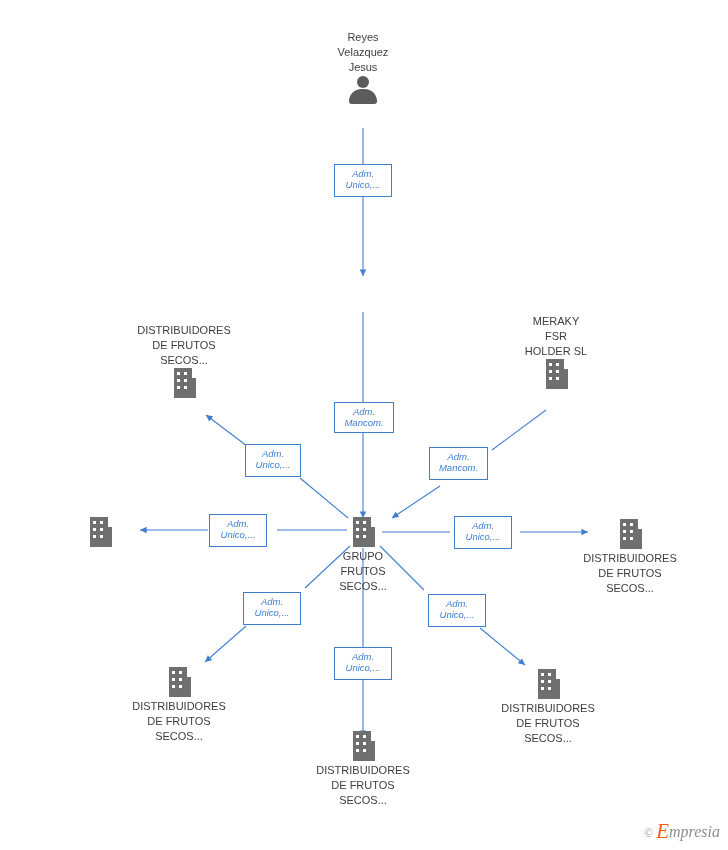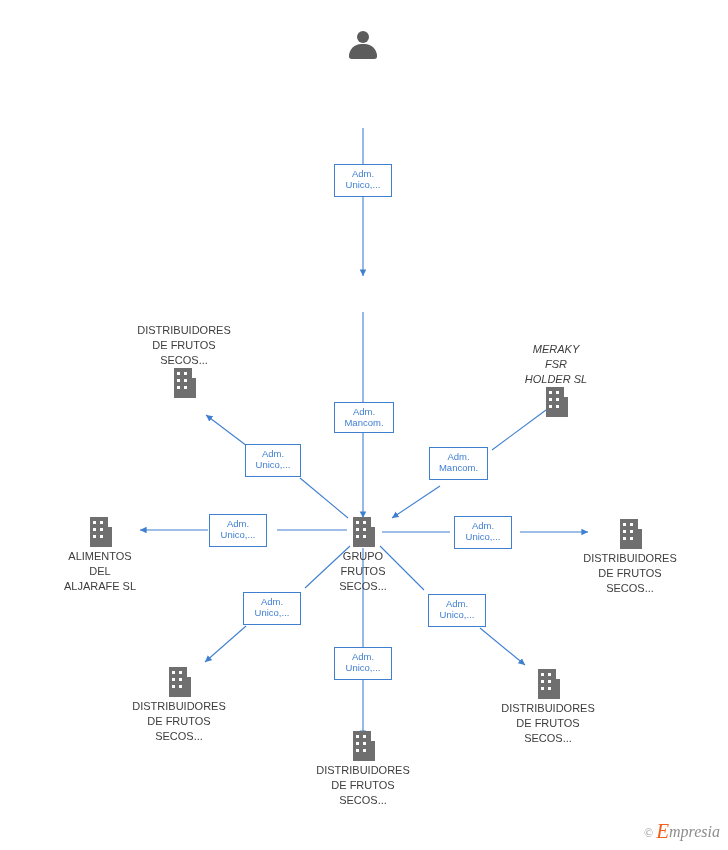--- a/index.html
+++ b/index.html
@@ -102,20 +102,21 @@
     position: absolute;
     border: 1px solid #3f7fd0;
     background: #ffffff;
     color: #3f7fd0;
     font-size: 9.5px;
     line-height: 11px;
     text-align: center;
     padding: 3px 4px;
     white-space: pre-line;
     box-sizing: border-box;
+    font-style: italic;
   }
   .watermark {
     position: absolute;
     right: 8px;
     bottom: 6px;
     font-size: 15px;
     color: #9a9a9a;
     font-family: "Liberation Serif", serif;
     margin-top: 48px;
   }
@@ -170,20 +171,23 @@
     <line x1="246" y1="626" x2="205" y2="662" stroke="#3f7fd0" stroke-width="1.1" marker-end="url(#arrow)"></line>
 
     <line x1="363" y1="548" x2="363" y2="648" stroke="#3f7fd0" stroke-width="1.1"></line>
     <line x1="363" y1="679" x2="363" y2="737" stroke="#3f7fd0" stroke-width="1.1" marker-end="url(#arrow)"></line>
 
     <line x1="380" y1="546" x2="424" y2="590" stroke="#3f7fd0" stroke-width="1.1"></line>
     <line x1="480" y1="628" x2="525" y2="665" stroke="#3f7fd0" stroke-width="1.1" marker-end="url(#arrow)"></line>
   </svg>
 
   <div class="node" style="left:303px; top:30px;">
+    <div class="label">Reyes
+Velazquez
+Jesus</div>
     <span class="glyph person">
       <span class="head"></span>
         <span class="torso"></span>
     </span>
   </div>
 
 
   <div class="node" style="left:124px; top:323px;">
     <div class="label">DISTRIBUIDORES
 DE FRUTOS
@@ -193,21 +197,21 @@
         <span class="annex"></span>
       <span class="win" style="left:6px; top:4px;"></span>
         <span class="win" style="left:13px; top:4px;"></span>
       <span class="win" style="left:6px; top:11px;"></span>
         <span class="win" style="left:13px; top:11px;"></span>
       <span class="win" style="left:6px; top:18px;"></span>
         <span class="win" style="left:13px; top:18px;"></span>
     </span>
   </div>
 
-  <div class="node" style="left:496px; top:342px;font-style:italic;">
+  <div class="node" style="left:496px; top:314px;">
     <div class="label">MERAKY
 FSR
 HOLDER  SL</div>
     <span class="glyph bldg">
       <span class="body"></span>
         <span class="annex"></span>
       <span class="win" style="left:6px; top:4px;"></span>
         <span class="win" style="left:13px; top:4px;"></span>
       <span class="win" style="left:6px; top:11px;"></span>
         <span class="win" style="left:13px; top:11px;"></span>
@@ -236,23 +240,20 @@
     <span class="glyph bldg">
       <span class="body"></span>
         <span class="annex"></span>
       <span class="win" style="left:6px; top:4px;"></span>
         <span class="win" style="left:13px; top:4px;"></span>
       <span class="win" style="left:6px; top:11px;"></span>
         <span class="win" style="left:13px; top:11px;"></span>
       <span class="win" style="left:6px; top:18px;"></span>
         <span class="win" style="left:13px; top:18px;"></span>
     </span>
-    <div class="label">ALIMENTOS
-DEL
-ALJARAFE SL</div>
   </div>
 
   <div class="node" style="left:570px; top:519px;">
     <span class="glyph bldg">
       <span class="body"></span>
         <span class="annex"></span>
       <span class="win" style="left:6px; top:4px;"></span>
         <span class="win" style="left:13px; top:4px;"></span>
       <span class="win" style="left:6px; top:11px;"></span>
         <span class="win" style="left:13px; top:11px;"></span>

